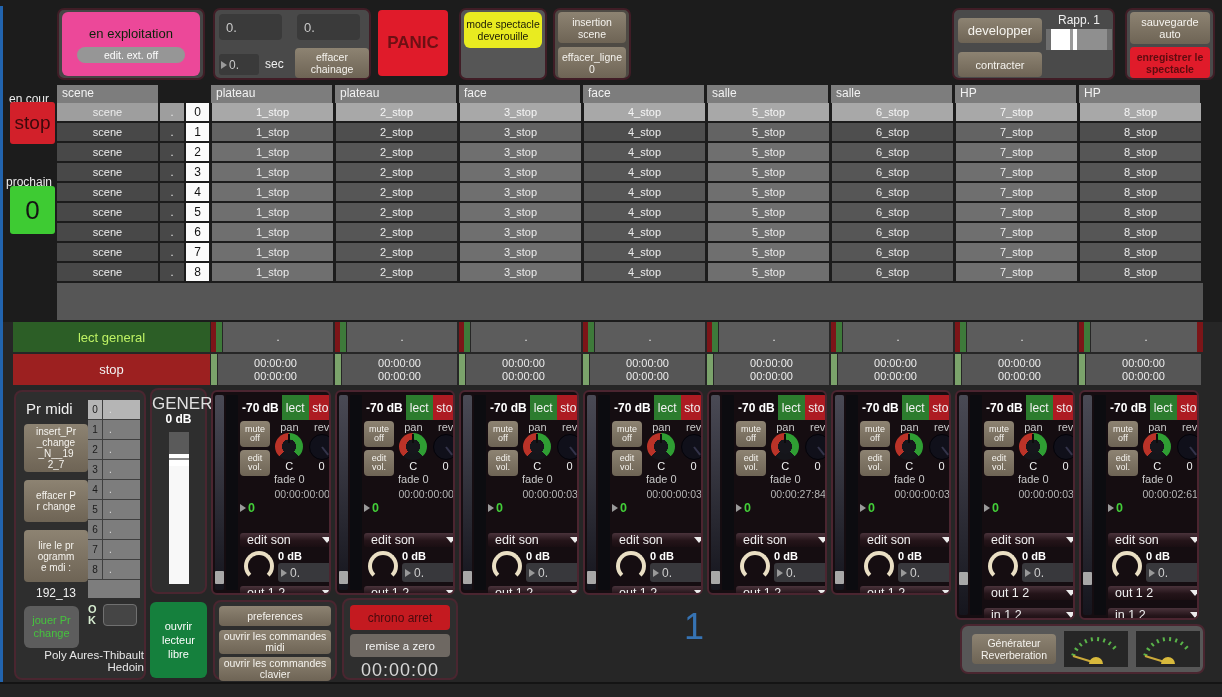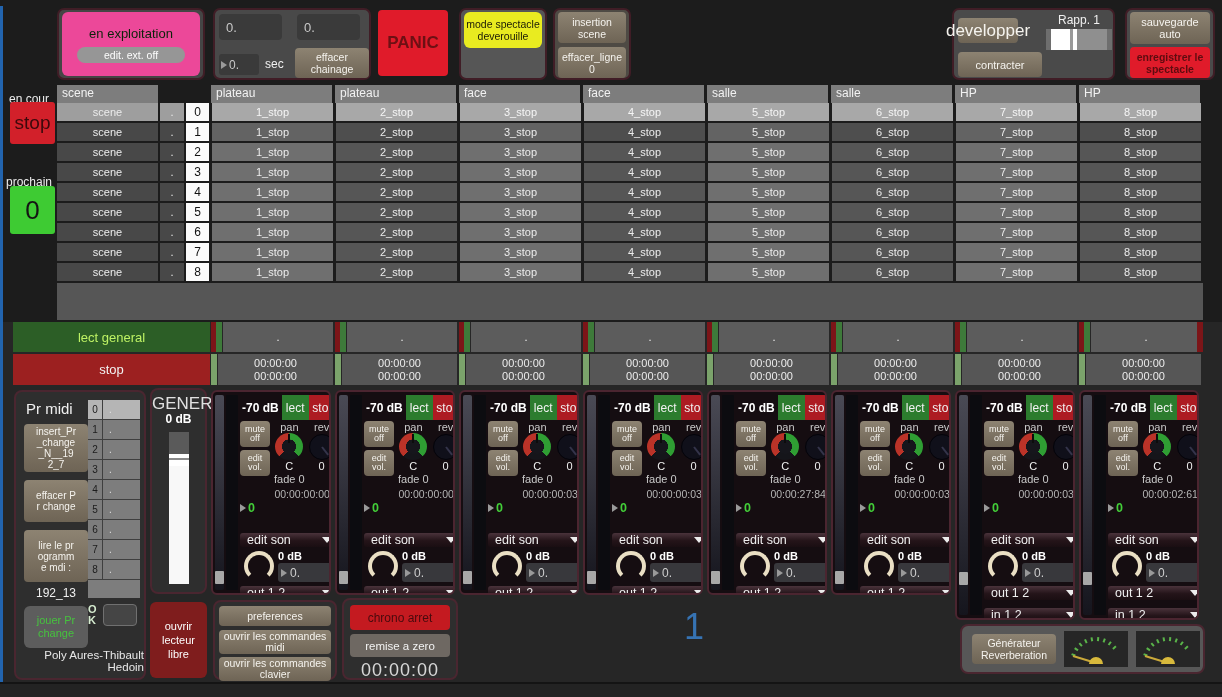--- a/index.html
+++ b/index.html
@@ -35,21 +35,21 @@
   .b-chain { position:absolute; left:80px; top:38px; width:74px; height:30px; font-size:10.5px; }
   .b-panic { position:absolute; left:378px; top:10px; width:70px; height:66px; background:#e01b2a; border-radius:4px;
              color:#6d1014; font-size:17px; font-weight:bold; display:flex; align-items:center; justify-content:center; }
   .p-spect { left:459px; top:8px; width:88px; height:72px; background:#565656; }
   .b-spect { position:absolute; left:3px; top:2px; width:78px; height:36px; background:#e9eb20; border-radius:6px;
              color:#1a1a06; font-size:10.5px; line-height:12px; display:flex; align-items:center; justify-content:center; text-align:center; }
   .p-insert { left:553px; top:8px; width:78px; height:72px; background:#4e4a44; }
   .b-insert { position:absolute; left:3px; top:2px; width:68px; height:31px; font-size:10.5px; }
   .b-effline { position:absolute; left:3px; top:37px; width:68px; height:31px; font-size:10.5px; }
   .p-dev { left:952px; top:8px; width:163px; height:72px; background:#4a4a4a; }
-  .b-dev { position:absolute; left:4px; top:8px; width:60px; height:25px; font-size:17px; }
+  .b-dev { position:absolute; left:4px; top:8px; width:84px; height:25px; font-size:13px; }
   .b-con { position:absolute; left:4px; top:42px; width:84px; height:25px; font-size:11px; }
   .l-rapp { position:absolute; left:92px; top:3px; width:66px; text-align:center; color:#f0f0f0; font-size:12px; }
   .rapp-slider { position:absolute; left:92px; top:19px; width:66px; height:21px;
     background:linear-gradient(90deg,#6e6e6e 0 7%,#ffffff 7% 36%,#9a9a9a 36% 41%,#ffffff 41% 47%,#8f8f8f 47% 93%,#6e6e6e 93% 100%); }
   .p-save { left:1125px; top:8px; width:90px; height:72px; background:#4a4a4a; }
   .b-autosave { position:absolute; left:3px; top:2px; width:80px; height:32px; font-size:11px; }
   .b-regshow { position:absolute; left:3px; top:37px; width:80px; height:31px; background:#e01b2a; border-radius:4px;
                color:#5e0c10; font-weight:bold; font-size:10.5px; line-height:12px;
                display:flex; align-items:center; justify-content:center; text-align:center; }
 
@@ -142,40 +142,40 @@
   .indrop { margin-top:8px; }
 
   
   .p-prmidi { left:14px; top:390px; width:132px; height:290px; }
   .prm-title { position:absolute; left:10px; top:8px; color:#f0f0f0; font-size:15px; }
   .prm-btn { position:absolute; left:8px; width:64px; font-size:10px; line-height:11px; word-break:break-all; padding:12px; }
   .b-prins { top:32px; height:48px; }
   .b-preff { top:88px; height:42px; }
   .b-prlire { top:138px; height:52px; }
   .prm-val { position:absolute; left:8px; top:194px; width:64px; text-align:center; color:#f0f0f0; font-size:12px; }
-  .b-prjouer { position:absolute; left:8px; top:214px; width:64px; height:42px; background:#5d5d5d; border-radius:6px;
+  .b-prjouer { position:absolute; left:8px; top:214px; width:55px; height:42px; background:#5d5d5d; border-radius:6px;
                color:#46c33e; font-size:11px; line-height:13px; display:flex; align-items:center; justify-content:center; text-align:center; }
   .prm-credit { position:absolute; left:0; bottom:5px; width:100%; text-align:right; color:#e8e8e8; font-size:11.5px; }
   .prlist { position:absolute; left:72px; top:8px; width:52px; }
   .prrow { display:flex; height:20px; background:#7d7d7d; border-bottom:1px solid #3f3f3f; }
   .prrow.sel { background:#b5b5b5; }
   .prnum { width:15px; color:#1c1c1c; font-size:10px; display:flex; align-items:center; justify-content:center;
            border-right:1px solid #3f3f3f; }
   .prdot { flex:1; color:#e0e0e0; font-size:10px; display:flex; align-items:center; padding-left:6px; }
   .prempty { height:18px; background:#7d7d7d; }
   .okrow { display:flex; margin-top:6px; align-items:center; gap:3px; }
   .oklbl { width:12px; font-size:11px; font-weight:bold; color:#d6ecd0; line-height:11px; word-break:break-all; }
   .okfield { width:34px; height:22px; background:#454545; border:1px solid #707070; border-radius:4px; }
   .p-general { left:150px; top:388px; width:57px; height:206px; }
   .gen-title { position:absolute; top:4px; width:100%; text-align:center; color:#e0e0e0; font-size:17px; }
   .gen-db { position:absolute; top:22px; width:100%; text-align:center; color:#fff; font-weight:bold; font-size:12px; }
   .gen-fader { position:absolute; left:50%; top:42px; transform:translateX(-50%); width:20px; height:152px; background:#f8f8f8; }
   .gen-top { height:22px; background:#5a5a5a; }
   .gen-handle { height:12px; background:linear-gradient(180deg,#ffffff 0 4px,#8a8a8a 4px 6px,#ffffff 6px 100%); }
-  .b-lecteur { position:absolute; left:150px; top:602px; width:57px; height:76px; background:#7f1d1d; border-radius:6px;
+  .b-lecteur { position:absolute; left:150px; top:602px; width:57px; height:76px; background:#15803d; border-radius:6px;
                color:#fdfdfd; font-size:11px; line-height:14px; display:flex; align-items:center; justify-content:center; text-align:center; padding:0 3px; }
 
   
   .p-prefs { left:213px; top:600px; width:124px; height:80px; }
   .p-prefs .tan { position:absolute; left:4px; width:112px; font-size:10.5px; line-height:11px; }
   .b-prefs { top:4px; height:20px; }
   .b-cmidi { top:28px; height:24px; }
   .b-ckbd { top:55px; height:24px; }
   .p-chrono { left:342px; top:598px; width:116px; height:82px; }
   .b-chrarr { position:absolute; left:6px; top:5px; width:100px; height:25px; background:#c41a20; border-radius:4px;

